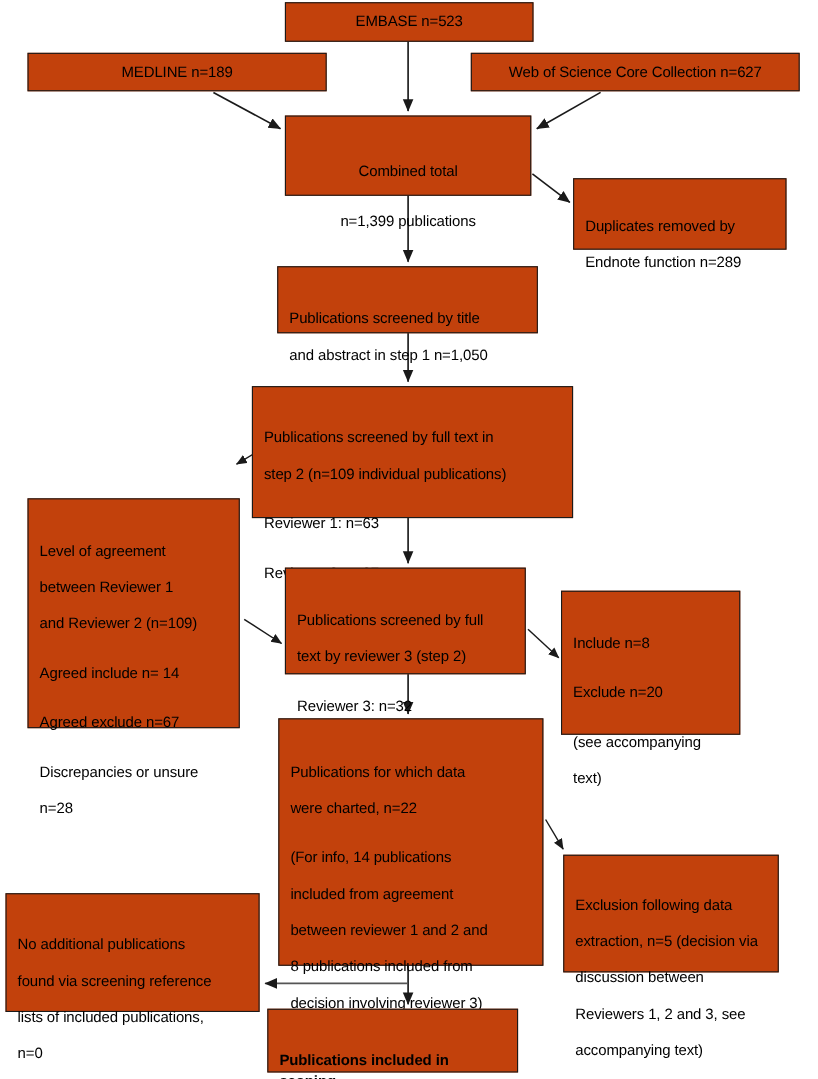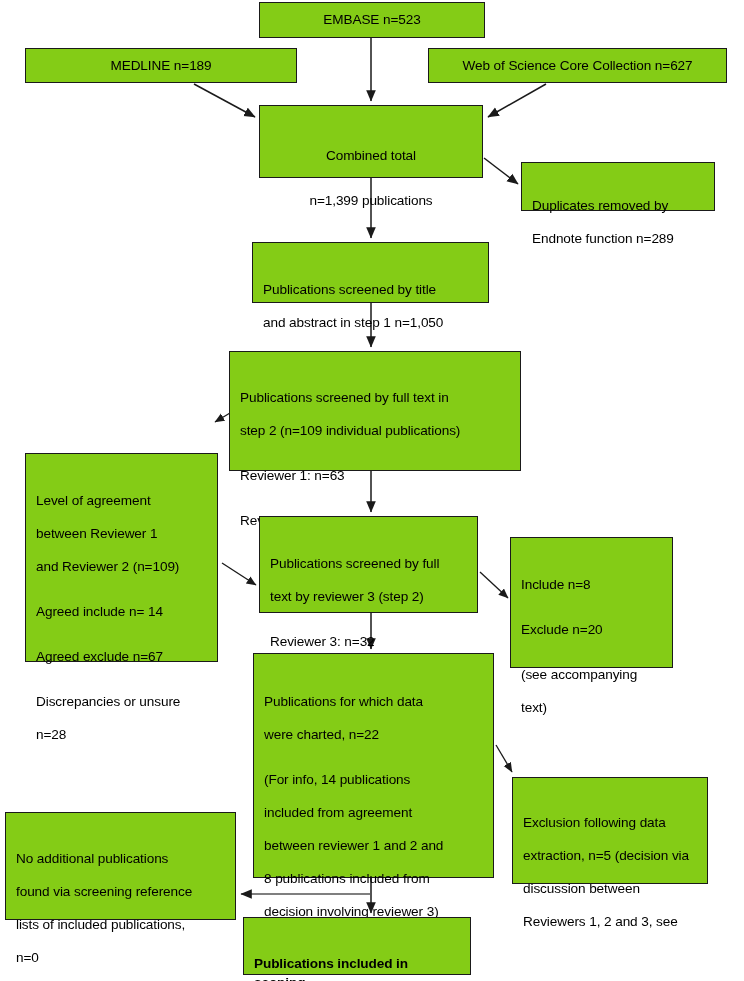--- a/index.html
+++ b/index.html
@@ -20,21 +20,21 @@
     left: 0;
     top: 0;
     width: 744px;
     height: 981px;
     pointer-events: none;
   }
   .node {
     position: absolute;
     box-sizing: border-box;
     border: 1.6px solid #1a1a1a;
-    background: #84cc16;
+    background: #c2410c;
     font-size: 13.6px;
     line-height: 1.0;
     color: #000000;
     padding: 7px 10px;
     white-space: pre-line;
     letter-spacing: -0.1px;
   }
   .node.center {
     display: flex;
     align-items: center;
@@ -114,21 +114,21 @@
     <span>Web of Science Core Collection n=627</span>
   </div>
 
   <div class="node centerline" style="left:259px; top:105px; width:224px; height:73px; padding-top:13px;">
     <span class="lines">
       <span class="blk">Combined total</span>
       <span>n=1,399 publications</span>
     </span>
   </div>
 
-  <div class="node" style="left:521px; top:162px; width:194px; height:49px; padding-top:6px;">
+  <div class="node" style="left:521px; top:162px; width:194px; height:65px; padding-top:6px;">
     <span class="lines">
       <span>Duplicates removed by</span>
       <span>Endnote function n=289</span>
     </span>
   </div>
 
   <div class="node" style="left:252px; top:242px; width:237px; height:61px; padding-top:10px;">
     <span class="lines">
       <span>Publications screened by title</span>
       <span>and abstract in step 1 n=1,050</span>
@@ -184,20 +184,21 @@
       <span>decision involving reviewer 3)</span>
     </span>
   </div>
 
   <div class="node" style="left:512px; top:777px; width:196px; height:107px; padding-top:8px;">
     <span class="lines">
       <span>Exclusion following data</span>
       <span>extraction, n=5 (decision via</span>
       <span>discussion between</span>
       <span>Reviewers 1, 2 and 3, see</span>
+      <span>accompanying text)</span>
     </span>
   </div>
 
   <div class="node" style="left:5px; top:812px; width:231px; height:108px; padding-top:9px;">
     <span class="lines">
       <span>No additional publications</span>
       <span>found via screening reference</span>
       <span>lists of included publications,</span>
       <span>n=0</span>
     </span>

